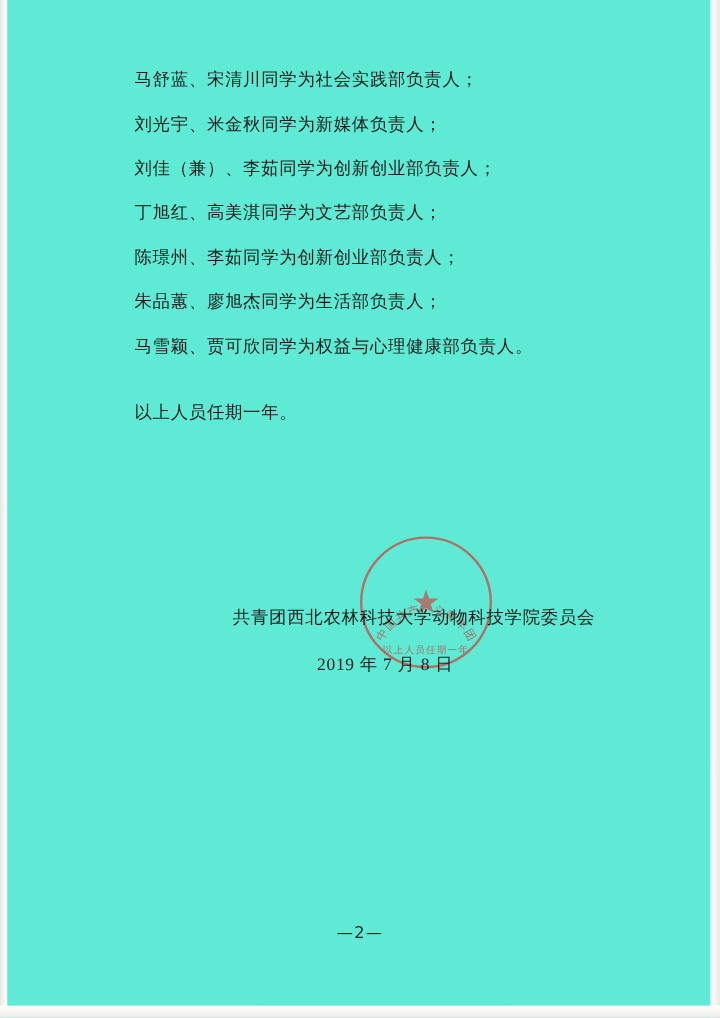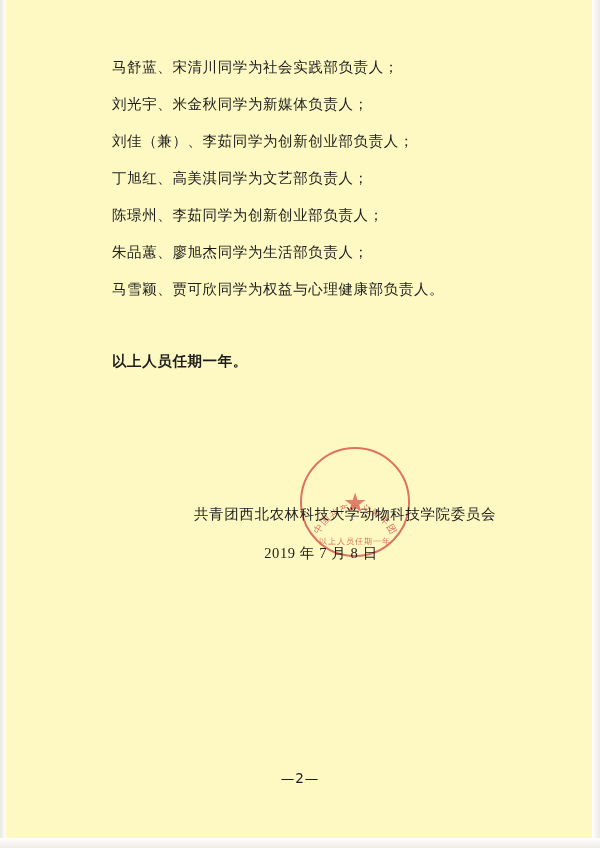--- a/index.html
+++ b/index.html
@@ -10,21 +10,21 @@
     width: 600px;
     height: 848px;
     background: #ffffff;
     font-family: "DejaVu Sans", sans-serif;
     overflow: hidden;
   }
   .page {
     position: relative;
     width: 600px;
     height: 848px;
-    background: #fef9c3;
+    background: #5eead4;
     box-sizing: border-box;
   }
   
   .scan-edge-left {
     position: absolute;
     left: 0; top: 0;
     width: 6px; height: 848px;
     background: linear-gradient(to right, #e9e7e2, #ffffff);
   }
   .scan-edge-right {
@@ -49,22 +49,21 @@
   .para {
     font-family: "DejaVu Sans", sans-serif;
     font-size: 14.5px;
     color: #1c1c1c;
     line-height: 1.0;
     margin: 0 0 22.5px 0;
     letter-spacing: 0.6px;
     white-space: nowrap;
   }
   .para-gap {
-    margin-top: 57px;
-    font-weight: bold;
+    margin-top: 40px;
   }
 
   .signature-block {
     position: absolute;
     right: 90px;
     top: 505px;
     width: 330px;
     text-align: center;
   }
   .sig-line {

